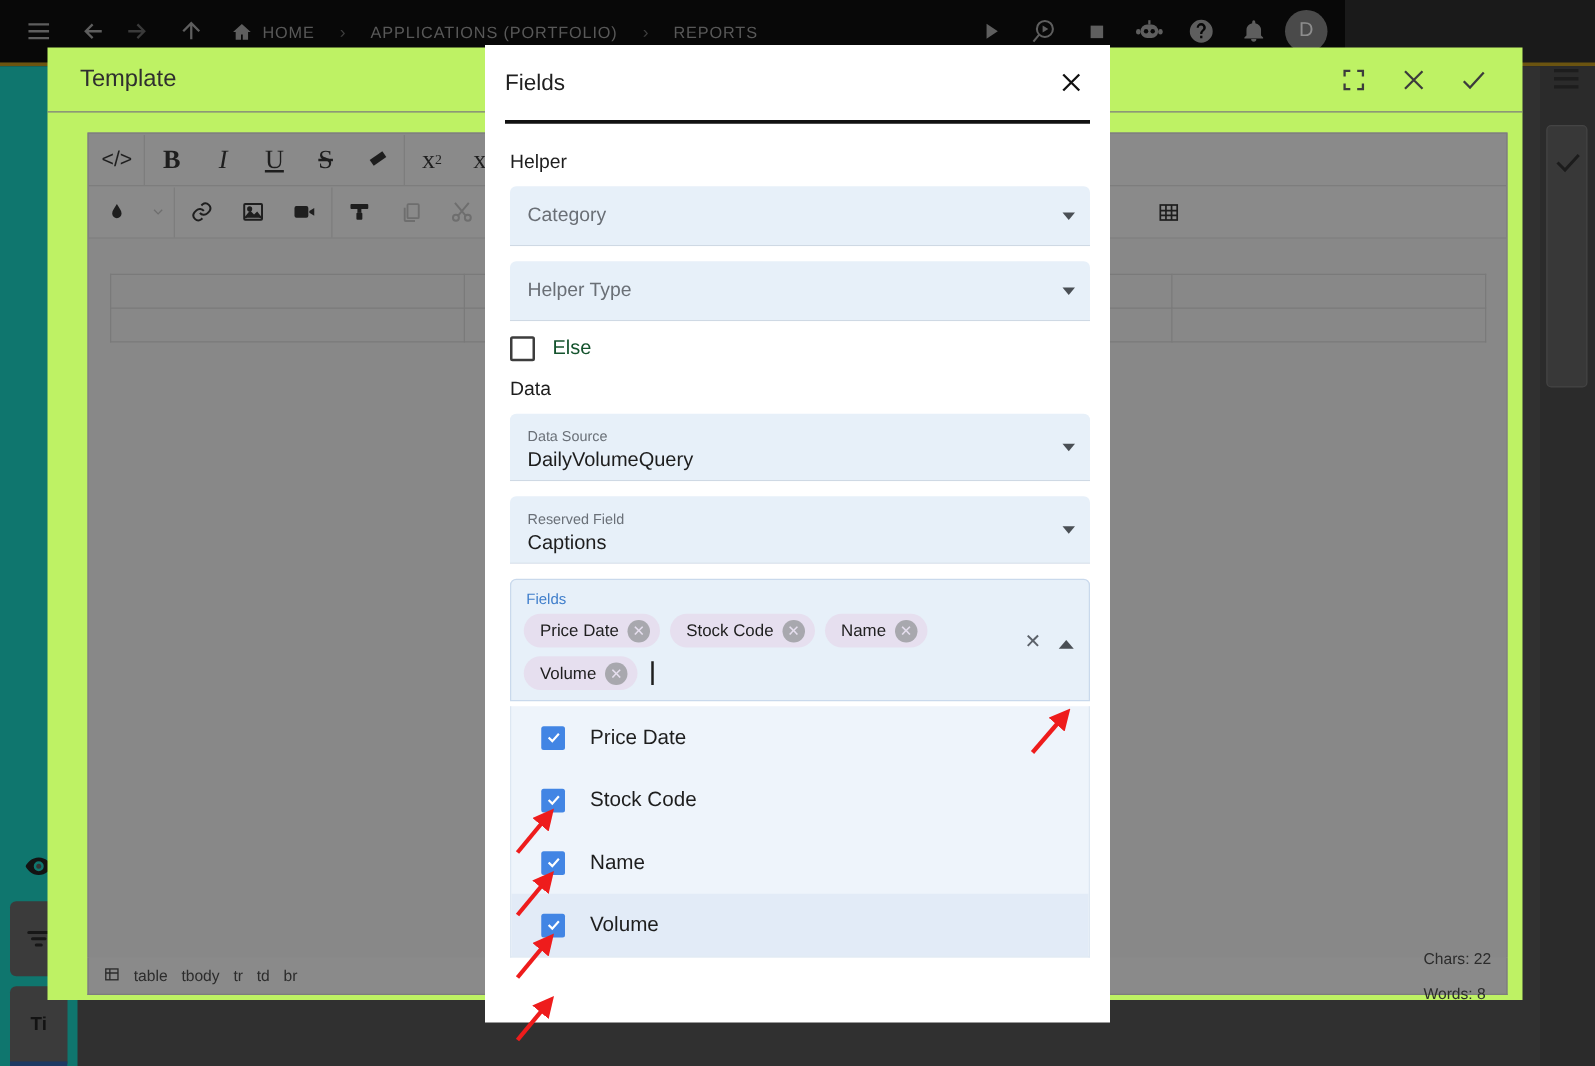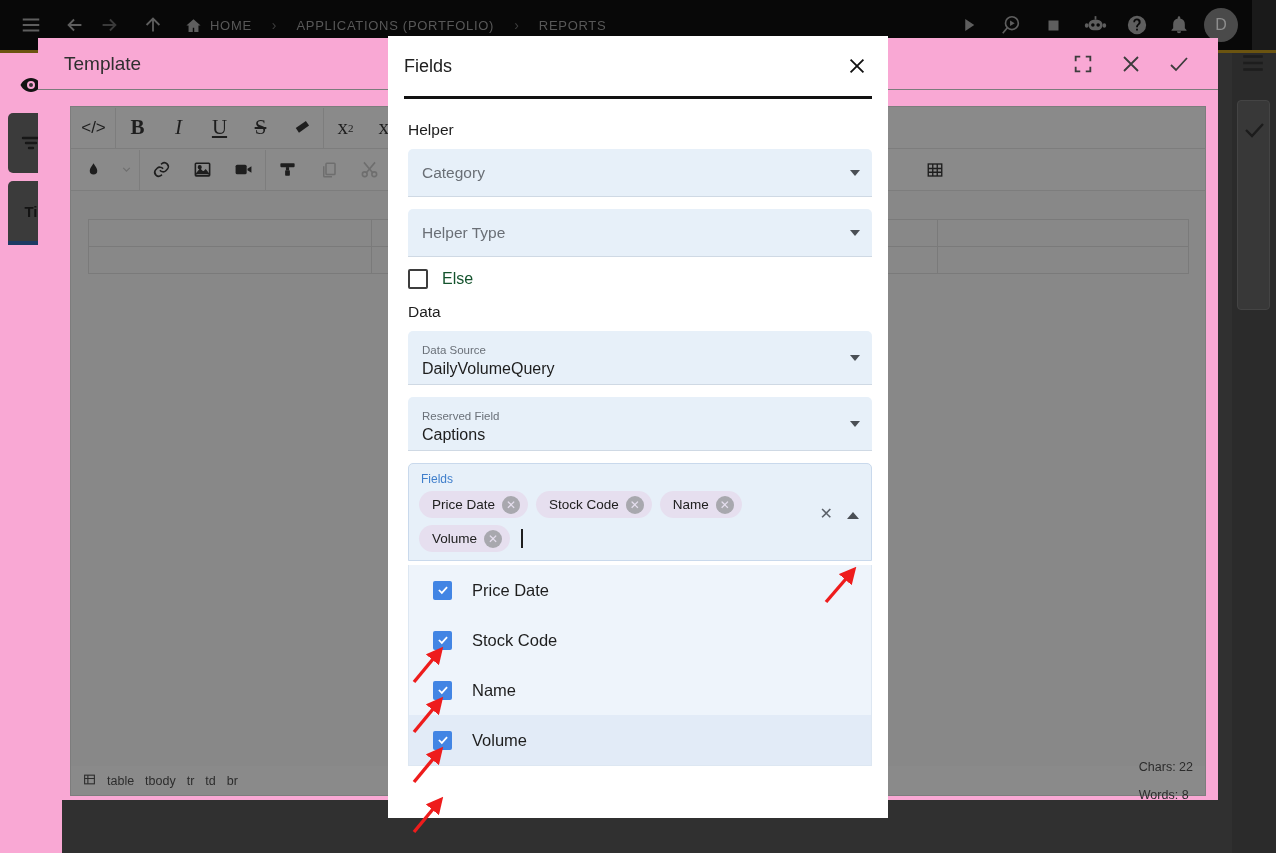--- a/index.html
+++ b/index.html
@@ -4,21 +4,21 @@
 <style>
   * { box-sizing: border-box; margin: 0; padding: 0; }
   html, body {
     width: 1276px; height: 853px;
     font-family: "Liberation Sans", sans-serif;
     overflow: hidden; background: #1a1a1a;
   }
 
   
   #app-bar {
-    position: absolute; left: 0; top: 0; width: 1252px; height: 50px;
+    position: absolute; left: 0; top: 0; width: 1076px; height: 50px;
     background: #080808; display: flex; align-items: center;
     padding: 0 14px; color: #6f6f6f;
   }
   .appbar-icon {
     width: 34px; height: 34px; display: flex; align-items: center;
     justify-content: center; color: #5e5e5e; flex: none;
   }
   .appbar-icon svg { display: block; }
   #crumbs { display: flex; align-items: center; margin-left: 10px; gap: 0; }
   .crumb {
@@ -38,22 +38,22 @@
   }
 
   
   #page-back {
     position: absolute; left: 0; top: 53px; width: 1276px; height: 800px;
     background: #303030;
   }
   
   #rail {
     position: absolute; left: 0; top: 53px; width: 62px; height: 800px;
-    background: #f9a8d4; display: flex; flex-direction: column; align-items: center;
-    padding-top: 10px; color: #141414;
+    background: #0f766e; display: flex; flex-direction: column; align-items: center;
+    padding-top: 10px; color: #141414; justify-content: flex-end;
   }
   .rail-btn {
     width: 44px; height: 44px; display: flex; align-items: center;
     justify-content: center; color: #131313; margin-bottom: 6px;
   }
   .rail-card {
     width: 46px; height: 60px; background: #3b3b3b; border-radius: 5px;
     display: flex; align-items: center; justify-content: center;
     color: #171717; margin-bottom: 8px;
   }
@@ -75,21 +75,21 @@
     position: absolute; right: 10px; top: 118px; color: #1c1c1c;
   }
   #hamburger-right {
     position: absolute; right: 8px; top: 50px; width: 28px; height: 28px;
     color: #1d1d1d;
   }
 
   
   #template-panel {
     position: absolute; left: 38px; top: 38px; width: 1180px; height: 762px;
-    background: #f9a8d4;
+    background: #bef264;
   }
   #template-head {
     height: 52px; border-bottom: 1px solid #7c7c7c;
     display: flex; align-items: center; padding: 0 26px;
   }
   #template-title { font-size: 19px; color: #2f2f2f; }
   #template-head-actions { margin-left: auto; display: flex; align-items: center; gap: 22px; color: #3c3c3c; }
   .th-icon { width: 26px; height: 26px; display: flex; align-items: center; justify-content: center; }
 
   #editor-shell {

